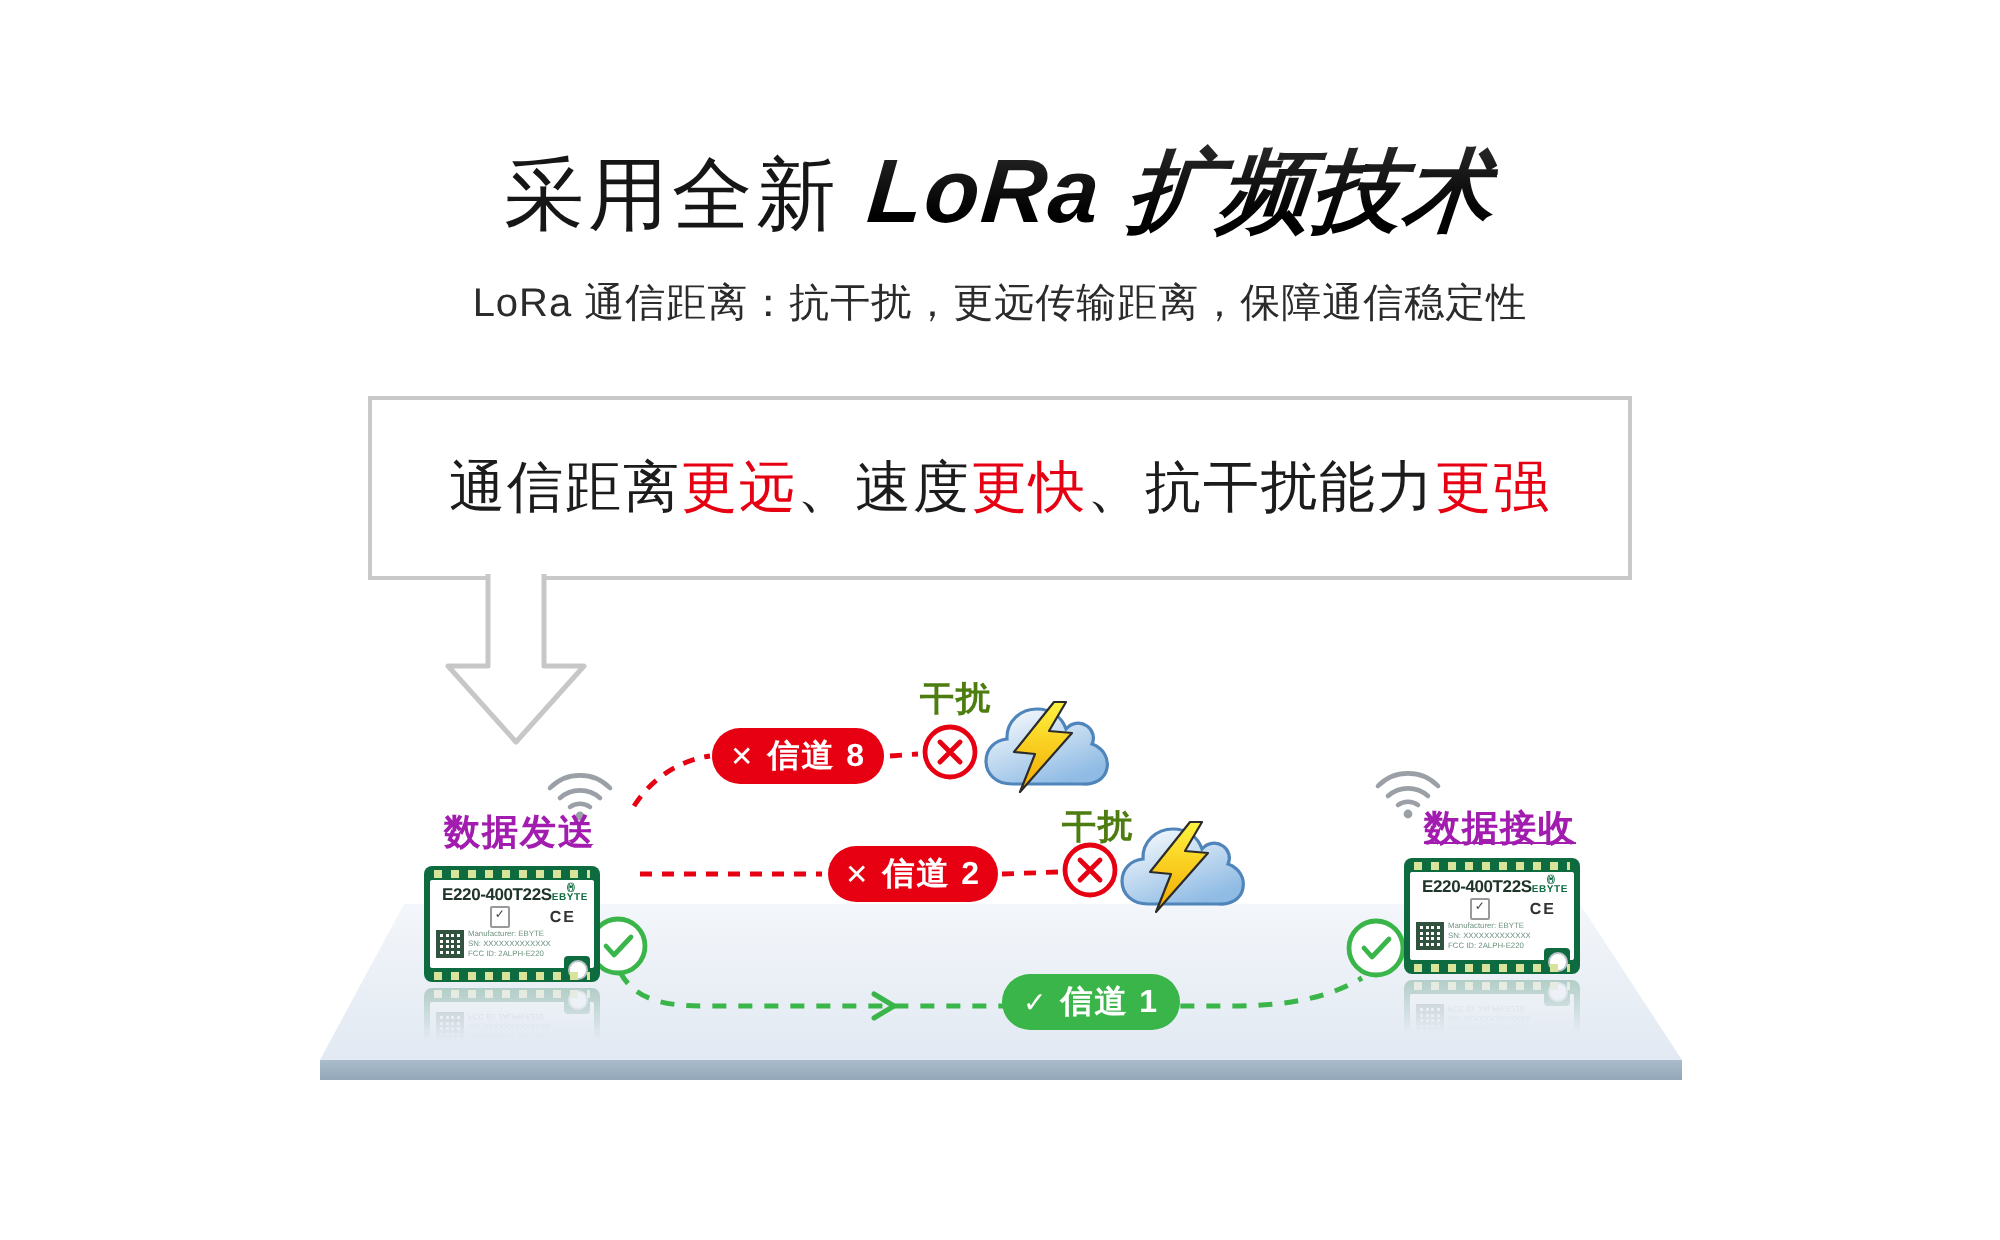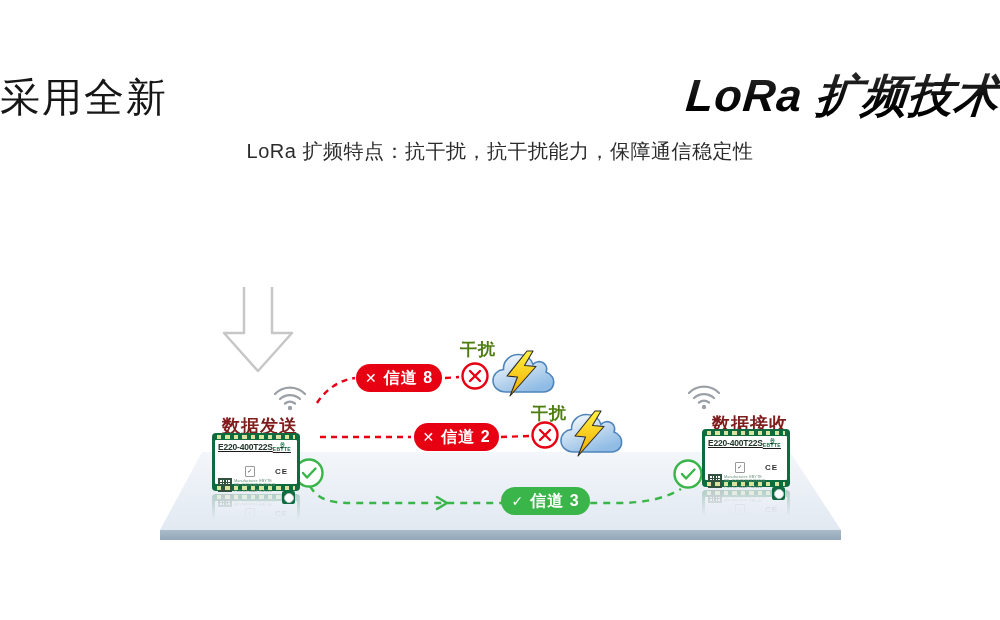--- a/index.html
+++ b/index.html
@@ -1,32 +1,32 @@
 <!DOCTYPE html>
 <html><head>
 <meta charset="utf-8">
 <style>
   html,body{margin:0;padding:0;background:#fff;}
   .stage{
     position:relative;width:1000px;height:620px;background:#ffffff;overflow:hidden;
     font-family:"Liberation Sans","DejaVu Sans",sans-serif;color:#1a1a1a;
   }
   
-  .title{position:absolute;top:66px;left:0;width:100%;display:flex;justify-content:space-between;align-items:baseline;gap:14px;}
+  .title{position:absolute;top:66px;left:0;width:100%;display:flex;justify-content:center;align-items:baseline;gap:14px;}
   .title-prefix{font-size:40px;font-weight:500;color:#161616;letter-spacing:2px;}
   .title-main{font-size:45px;font-weight:900;font-style:italic;color:#0d0d0d;letter-spacing:1px;transform:skewX(-5deg);
     background:linear-gradient(180deg,#2f2f2f 0%,#000 70%);-webkit-background-clip:text;background-clip:text;-webkit-text-fill-color:transparent;}
   .subtitle{position:absolute;top:138px;left:0;width:100%;text-align:center;font-size:20px;color:#2b2b2b;letter-spacing:0.5px;}
   
   .feature-box{position:absolute;left:184px;top:198px;width:628px;height:88px;border:2px solid #c9c9c9;background:#fff;
     display:flex;align-items:center;justify-content:center;font-size:28px;color:#1c1c1c;letter-spacing:1px;}
   .hl-red{color:#e60012;}
   .arrow-svg{position:absolute;left:216px;top:281px;}
   
-  .node-label{position:absolute;font-size:18px;font-weight:700;color:#7f1d1d;letter-spacing:1px;margin-top:10px;}
+  .node-label{position:absolute;font-size:18px;font-weight:700;color:#a21caf;letter-spacing:1px;}
   .interf-label{position:absolute;font-size:17px;font-weight:600;color:#4d7c0f;letter-spacing:1px;}
   
   .badge{position:absolute;height:28px;border-radius:14px;display:flex;align-items:center;justify-content:center;gap:6px;
     color:#fff;font-weight:700;font-size:16px;letter-spacing:1px;}
   .badge .b-icon{font-size:14px;font-weight:900;line-height:1;}
   .badge-red{background:#e60012;}
   .badge-green{background:#3ab54a;}
   .badge-1{left:356px;top:364px;width:86px;}
   .badge-2{left:414px;top:423px;width:85px;}
   .badge-3{left:501px;top:487px;width:89px;}
@@ -34,26 +34,26 @@
   .module{position:absolute;width:88px;height:58px;background:#0e6b40;border-radius:4px;
     -webkit-box-reflect:below 3px linear-gradient(transparent 55%,rgba(0,0,0,0.25));}
   .module-left{left:212px;top:433px;}
   .module-right{left:702px;top:429px;}
   .pads{position:absolute;left:5px;right:5px;height:4px;
     background:repeating-linear-gradient(90deg,#d9e39b 0 4px,transparent 4px 8.5px);}
   .pads-top{top:1.5px;}
   .pads-bottom{bottom:1.5px;}
   .m-inner{position:absolute;left:3px;right:3px;top:7px;bottom:7px;background:#fff;border-radius:1px;
     padding:2px 3px;box-sizing:border-box;display:flex;flex-direction:column;}
-  .m-row1{display:flex;justify-content:flex-start;align-items:flex-start;text-decoration:underline;}
+  .m-row1{display:flex;justify-content:flex-end;align-items:flex-start;}
   .m-name{font-size:8.5px;font-weight:700;color:#21342a;letter-spacing:-0.2px;}
   .m-brand{display:flex;flex-direction:column;align-items:center;color:#0e6b40;line-height:1;}
   .m-brand-ant{font-size:5px;letter-spacing:-1px;}
   .m-brand-txt{font-size:5px;font-weight:700;letter-spacing:0.3px;}
-  .m-row2{display:flex;justify-content:flex-end;align-items:center;gap:20px;margin:14px 6px 1px 0;}
+  .m-row2{display:flex;justify-content:flex-end;align-items:center;gap:20px;margin:1px 6px 1px 0;}
   .m-seal{width:8px;height:9px;border:1px solid #999;border-radius:1px;font-size:6px;line-height:8px;text-align:center;color:#444;}
   .m-ce{font-size:8px;font-weight:600;color:#333;letter-spacing:1px;}
   .m-row3{display:flex;gap:2px;flex:1;position:relative;}
   .m-qr{width:14px;height:14px;flex:0 0 14px;border:1px solid #31523f;box-sizing:border-box;
     background-image:repeating-linear-gradient(0deg,#31523f 0 1.2px,transparent 1.2px 2.7px),
                      repeating-linear-gradient(90deg,#31523f 0 1.2px,transparent 1.2px 2.7px);}
   .m-lines{font-size:6.5px;transform:scale(0.6);transform-origin:left top;color:#6f937f;line-height:1.3;white-space:nowrap;}
   .m-ant{position:absolute;right:-1px;bottom:-1px;width:13px;height:13px;background:#0e6b40;border-radius:2px;
     display:flex;align-items:center;justify-content:center;}
   .m-ant-ring{width:8px;height:8px;border-radius:50%;background:#fff;border:1.5px solid #b9c2c9;}
@@ -62,22 +62,30 @@
 </style>
 </head>
 <body>
 
 <div class="stage">
 
   <div class="title">
     <span class="title-prefix">采用全新</span>
     <span class="title-main">LoRa 扩频技术</span>
   </div>
-  <div class="subtitle">LoRa 扩频特点：抗干扰，抗干扰能力，保障通信稳定性</div>
-
+  <div class="subtitle">LoRa 通信距离：抗干扰，更远传输距离，保障通信稳定性</div>
+
+  <div class="feature-box">
+    <span>通信距离</span>
+      <span class="hl-red">更远</span>
+      <span>、速度</span>
+      <span class="hl-red">更快</span>
+      <span>、抗干扰能力</span>
+      <span class="hl-red">更强</span>
+  </div>
 
   <svg class="arrow-svg" width="84" height="96">
     <path d="M28,6 L28,52 L8,52 L42,90 L76,52 L56,52 L56,6" fill="#ffffff" stroke="#c7c7c7" stroke-width="2.5" stroke-linejoin="round"></path>
   </svg>
 
   <svg class="overlay" width="1000" height="620">
     <defs>
       <linearGradient id="platGrad" x1="0" y1="0" x2="0" y2="1">
         <stop offset="0" stop-color="#f3f6fa"></stop>
         <stop offset="1" stop-color="#e2e9f2"></stop>
@@ -147,21 +155,21 @@
   <div class="badge badge-red badge-1">
     <span class="b-icon">✕</span>
     <span>信道 8</span>
   </div>
   <div class="badge badge-red badge-2">
     <span class="b-icon">✕</span>
     <span>信道 2</span>
   </div>
   <div class="badge badge-green badge-3">
     <span class="b-icon">✓</span>
-    <span>信道 3</span>
+    <span>信道 1</span>
   </div>
 
   <div class="module module-left">
     <div class="pads pads-top"></div>
     <div class="m-inner">
       <div class="m-row1">
         <span class="m-name">E220-400T22S</span>
         <span class="m-brand">
           <span class="m-brand-ant">((•))</span>
           <span class="m-brand-txt">EBYTE</span>

